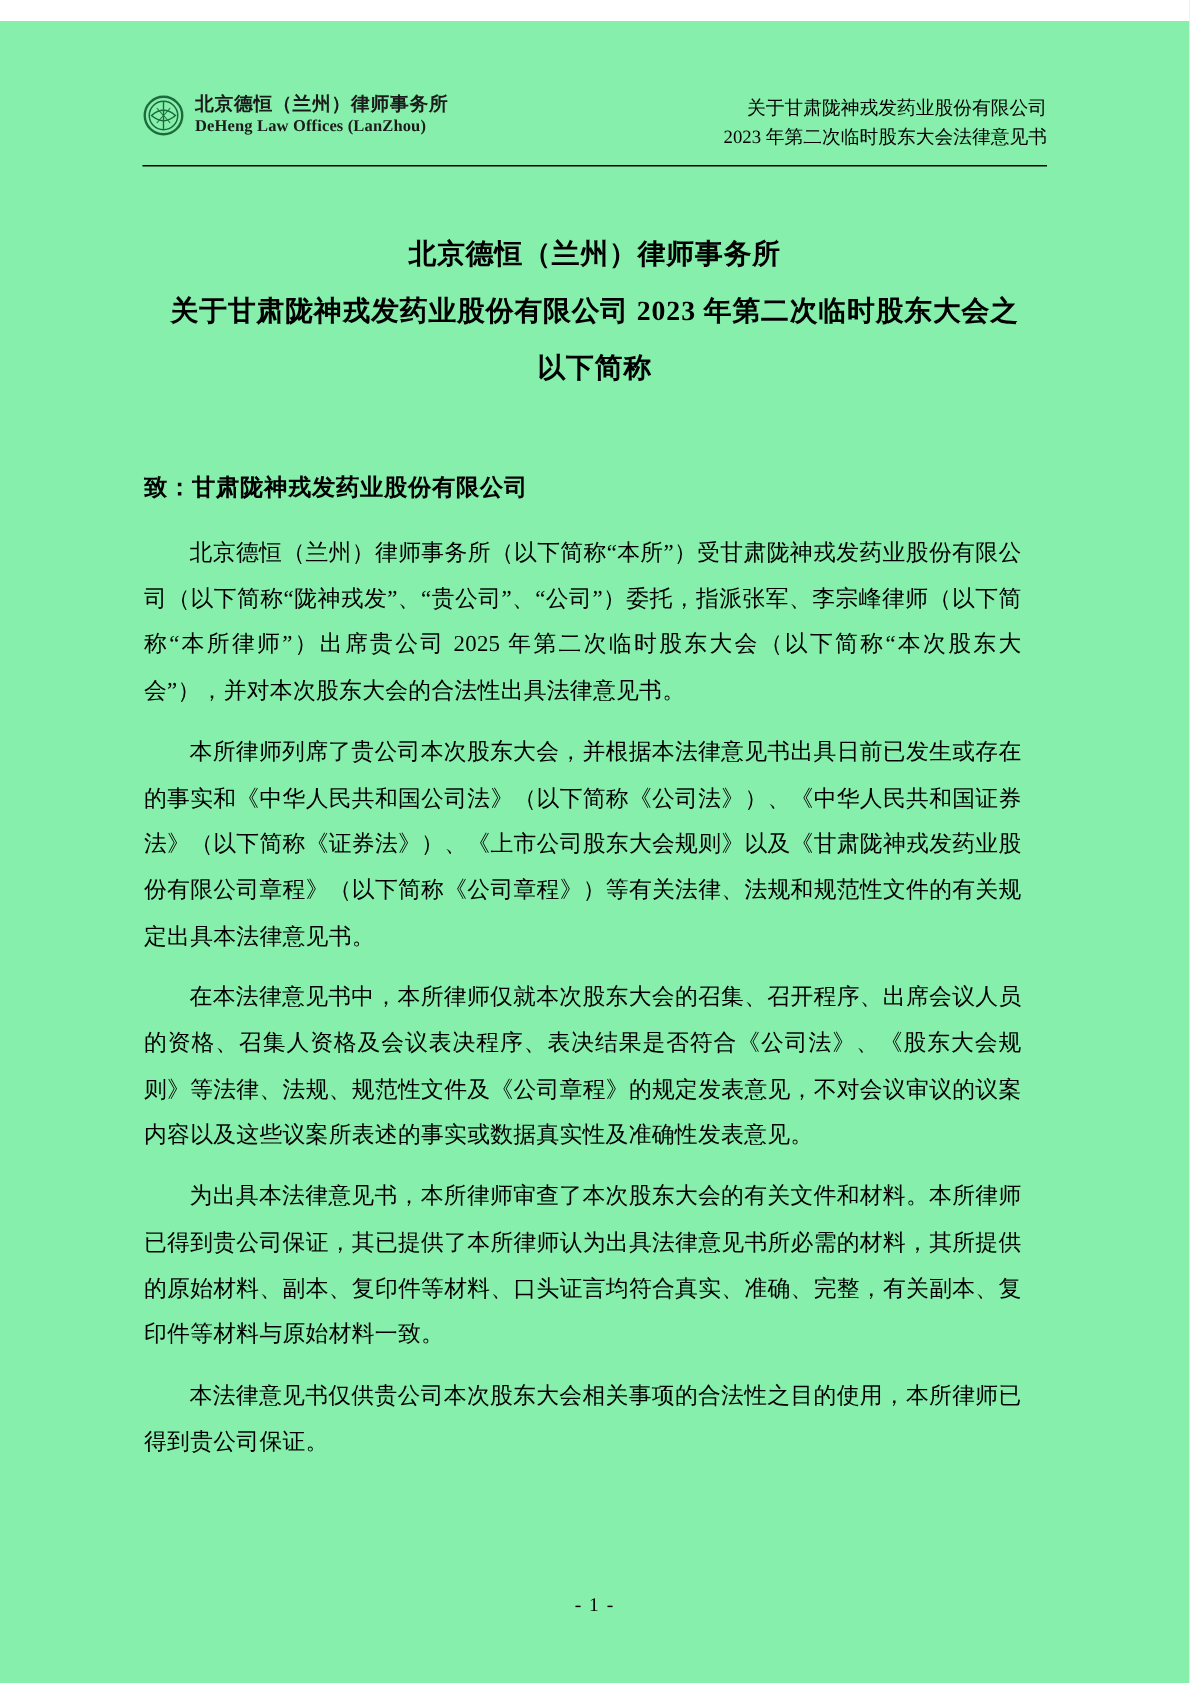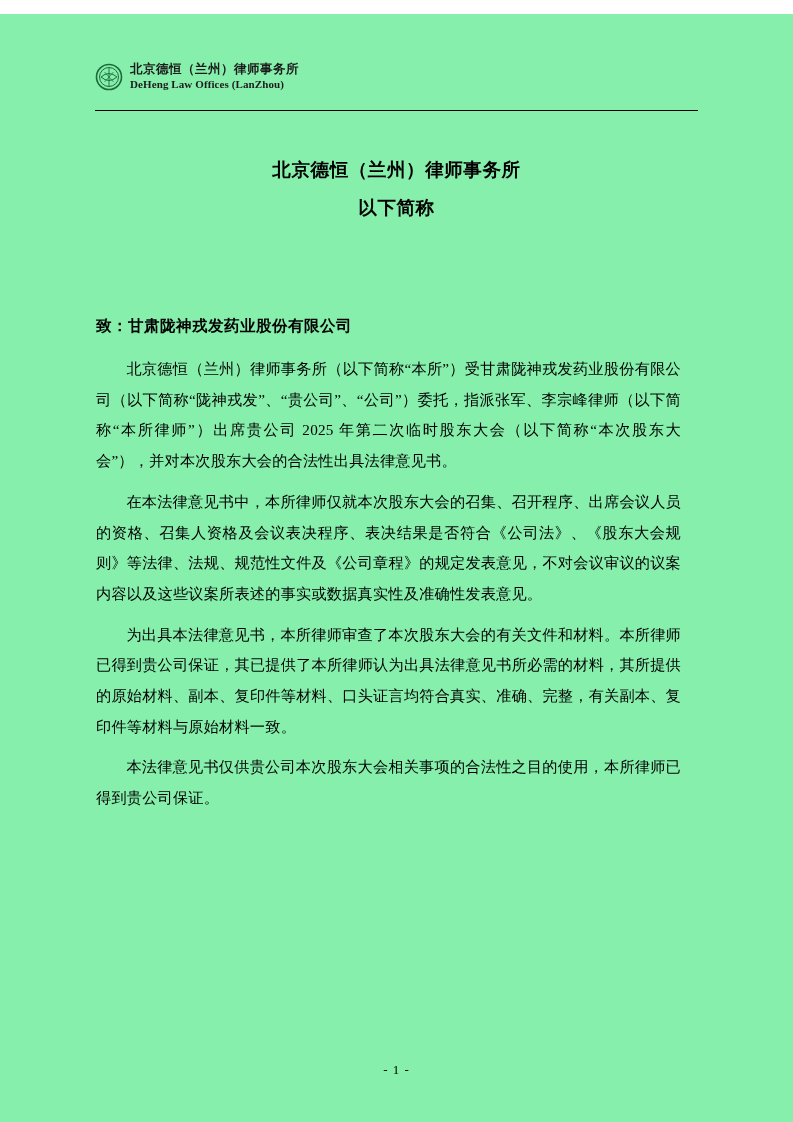--- a/index.html
+++ b/index.html
@@ -144,32 +144,38 @@
             <path d="M6 14 q8 -7 16 0 q-8 7 -16 0 z" fill="none" stroke="#1d6b3c" stroke-width="1"></path>
             <path d="M14 4.8 L14 23.2" stroke="#1d6b3c" stroke-width="0.9"></path>
             <path d="M9.5 9 L18.5 19 M18.5 9 L9.5 19" stroke="#1d6b3c" stroke-width="0.7"></path>
           </svg>
         </span>
         <span class="logo-text">
           <div class="logo-cn">北京德恒（兰州）律师事务所</div>
           <div class="logo-en">DeHeng Law Offices (LanZhou)</div>
         </span>
       </div>
+      <div class="header-right">
+        <div>关于甘肃陇神戎发药业股份有限公司</div>
+        <div>2023 年第二次临时股东大会法律意见书</div>
+      </div>
     </div>
   </div>
   <div class="header-rule"></div>
 
   <div class="title-block">
     <div class="title-line">北京德恒（兰州）律师事务所</div>
+    <div class="title-line">关于甘肃陇神戎发药业股份有限公司 2023 年第二次临时股东大会之</div>
     <div class="title-line">以下简称</div>
   </div>
 
   <div class="body-block">
     <div class="salutation">致：甘肃陇神戎发药业股份有限公司</div>
     <p class="para">北京德恒（兰州）律师事务所（以下简称“本所”）受甘肃陇神戎发药业股份有限公司（以下简称“陇神戎发”、“贵公司”、“公司”）委托，指派张军、李宗峰律师（以下简称“本所律师”）出席贵公司 2025 年第二次临时股东大会（以下简称“本次股东大会”），并对本次股东大会的合法性出具法律意见书。</p>
+    <p class="para">本所律师列席了贵公司本次股东大会，并根据本法律意见书出具日前已发生或存在的事实和《中华人民共和国公司法》（以下简称《公司法》）、《中华人民共和国证券法》（以下简称《证券法》）、《上市公司股东大会规则》以及《甘肃陇神戎发药业股份有限公司章程》（以下简称《公司章程》）等有关法律、法规和规范性文件的有关规定出具本法律意见书。</p>
     <p class="para">在本法律意见书中，本所律师仅就本次股东大会的召集、召开程序、出席会议人员的资格、召集人资格及会议表决程序、表决结果是否符合《公司法》、《股东大会规则》等法律、法规、规范性文件及《公司章程》的规定发表意见，不对会议审议的议案内容以及这些议案所表述的事实或数据真实性及准确性发表意见。</p>
     <p class="para">为出具本法律意见书，本所律师审查了本次股东大会的有关文件和材料。本所律师已得到贵公司保证，其已提供了本所律师认为出具法律意见书所必需的材料，其所提供的原始材料、副本、复印件等材料、口头证言均符合真实、准确、完整，有关副本、复印件等材料与原始材料一致。</p>
     <p class="para">本法律意见书仅供贵公司本次股东大会相关事项的合法性之目的使用，本所律师已得到贵公司保证。</p>
   </div>
 
   <div class="footer">- 1 -</div>
 
 </div>
 
 </body></html>

